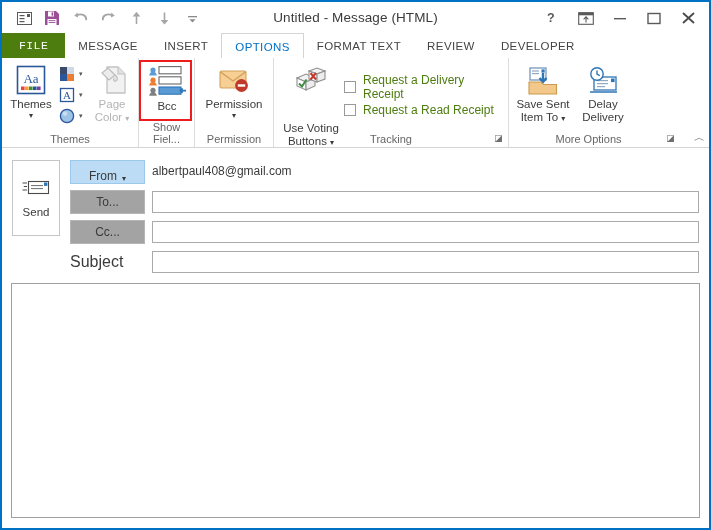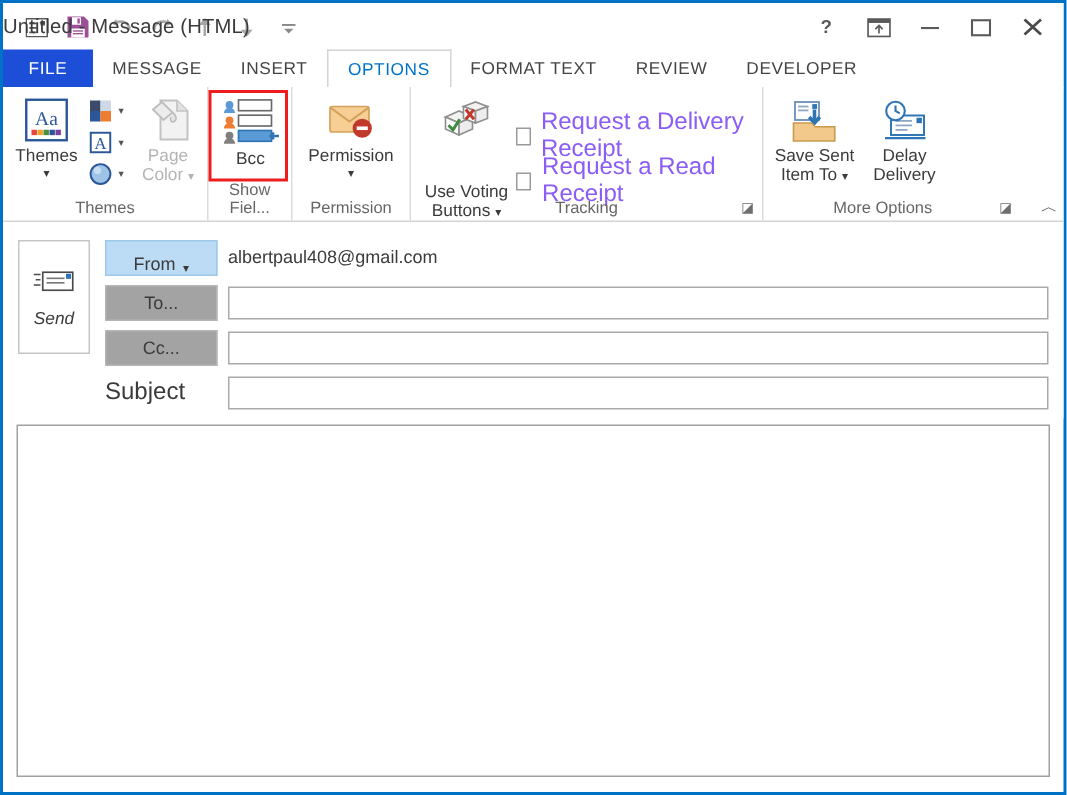--- a/index.html
+++ b/index.html
@@ -21,21 +21,21 @@
     position:absolute;left:0;top:0;right:0;height:31px;
     background:#ffffff;
   }
   .qat{position:absolute;left:8px;top:4px;display:flex;align-items:center;gap:0px;}
   .qat-btn{
     width:28px;height:24px;display:flex;align-items:center;justify-content:center;
     cursor:default;
   }
   .qat-btn svg{display:block;}
   .title-text{
-    position:absolute;left:0;right:0;top:8px;text-align:left;
+    position:absolute;left:0;right:0;top:8px;text-align:center;
     font-size:13.5px;color:#3b3b3b;letter-spacing:.1px;
   }
   .wincontrols{position:absolute;right:4px;top:4px;display:flex;align-items:center;}
   .wc{
     width:34px;height:24px;display:flex;align-items:center;justify-content:center;
     color:#5a5a5a;font-size:14px;
   }
 
   
   .tabstrip{
@@ -44,21 +44,21 @@
     background:#ffffff;
   }
   .tabs{display:flex;align-items:stretch;height:25px;}
   .tab{
     padding:0 13px;display:flex;align-items:center;
     font-size:11.5px;color:#444;letter-spacing:.4px;
     box-sizing:border-box;
     background:transparent;
   }
   .tab.file{
-    background:#1d4ed8;color:#ffffff;padding:0 17px;font-size:11.5px;
+    background:#4d7c0f;color:#ffffff;padding:0 17px;font-size:11.5px;font-family:Liberation Mono, monospace;
   }
   .tab.active{
     color:#0072c6;background:#ffffff;
     border-left:1px solid #d4d4d4;border-right:1px solid #d4d4d4;border-top:1px solid #d4d4d4;
     margin-bottom:-1px;height:26px;
   }
 
   
   .ribbon{
     position:absolute;left:0;top:56px;right:0;height:89px;
@@ -87,21 +87,21 @@
   .caret{font-size:8px;line-height:8px;color:#3b3b3b;margin-top:1px;}
 
   .smallbtn{
     position:absolute;display:flex;align-items:center;gap:3px;
   }
   .smallbtn .sico{width:19px;height:19px;display:flex;align-items:center;justify-content:center;}
   .smallbtn .scaret{font-size:7px;color:#555;}
 
   .chkrow{
     position:absolute;display:flex;align-items:center;gap:7px;
-    font-size:16px;color:#8b5cf6;
+    font-size:12px;color:#4d7c0f;
   }
   .chkbox{
     width:12px;height:12px;border:1px solid #9a9a9a;background:#fff;box-sizing:border-box;
   }
 
   .dlg{
     position:absolute;bottom:3px;width:11px;height:11px;
     color:#6e6e6e;font-size:9px;line-height:11px;text-align:center;
   }
   .collapse{
@@ -116,21 +116,21 @@
 
   
   .header{
     position:absolute;left:0;top:146px;right:0;height:131px;background:#ffffff;
   }
   .sendbtn{
     position:absolute;left:10px;top:12px;width:46px;height:74px;
     border:1px solid #c6c6c6;background:#fff;
     display:flex;flex-direction:column;align-items:center;justify-content:center;gap:4px;
   }
-  .sendbtn .lbl{font-size:11.5px;color:#3b3b3b;font-style:italic;}
+  .sendbtn .lbl{font-size:11.5px;color:#3b3b3b;}
 
   .fbtn{
     position:absolute;box-sizing:border-box;
     height:24px;width:75px;left:68px;
     border:1px solid #b5b5b5;background:#a3a3a3;
     display:flex;align-items:center;justify-content:center;gap:5px;
     font-size:12px;color:#3b3b3b;
   }
   .fbtn.from{
     background:#bcdcf5;border:1px solid #9cc8ea;

